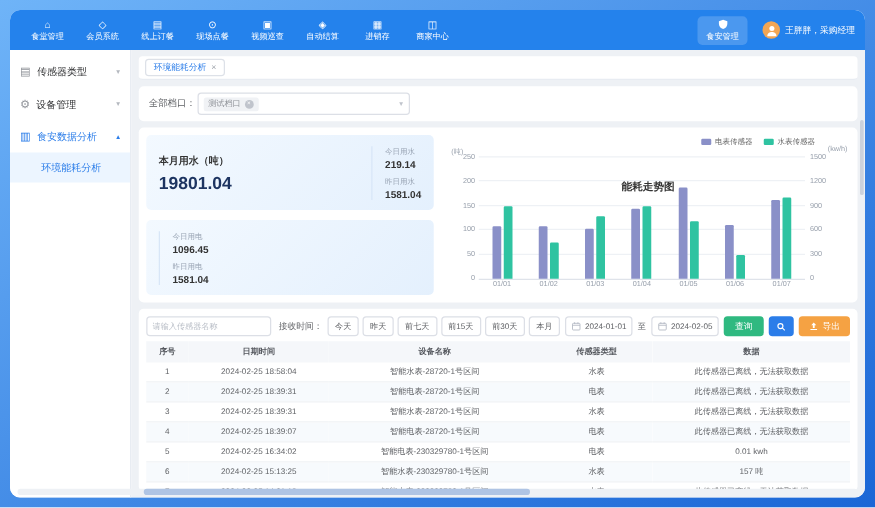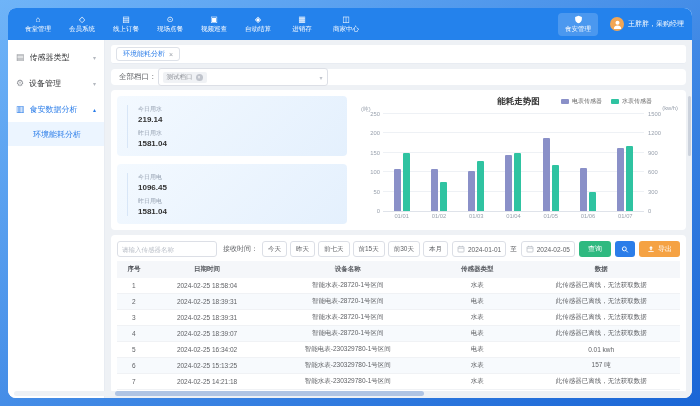--- a/index.html
+++ b/index.html
@@ -32,39 +32,39 @@
   .side-item.active{color:#2b7de9;}
   .side-item.active .gi,.side-item.active .caret{color:#2b7de9;}
   .side-sub{height:24px;padding-left:25px;font-size:8px;color:#2b7de9;display:flex;align-items:center;cursor:pointer;background:#ecf5ff;}
 
   .main{flex:1;background:#eef1f5;padding:5px 6px;display:flex;flex-direction:column;gap:5px;min-width:0;overflow:hidden;}
 
   .tabbar{background:#fff;border-radius:3px;padding:2px 5px;display:flex;align-items:center;flex-shrink:0;border-bottom:1px solid #e8ecf2;}
   .tab-chip{border:1px solid #dde1e8;border-radius:3px;padding:1px 6px;font-size:7px;color:#2b7de9;display:flex;align-items:center;gap:4px;background:#fff;cursor:pointer;}
   .tab-close{color:#9aa0a8;font-size:7px;line-height:7px;cursor:pointer;}
 
-  .filter-card{background:#fff;border-radius:4px;padding:0 8px;display:flex;align-items:center;gap:1px;flex-shrink:0;height:16px;box-sizing:border-box;}
+  .filter-card{background:#fff;border-radius:4px;padding:0 8px;display:flex;align-items:center;gap:1px;flex-shrink:0;height:28px;box-sizing:border-box;}
   .filter-label{font-size:7.5px;color:#606266;white-space:nowrap;}
   .select-box{width:160px;height:16px;border:1px solid #dcdfe6;border-radius:3px;display:flex;align-items:center;padding:0 4px;gap:4px;background:#fff;cursor:pointer;}
   .tag{background:#f0f2f5;border-radius:2px;font-size:6.5px;color:#909399;padding:1px 4px;display:flex;align-items:center;gap:3px;}
   .tag-close{background:#c0c4cc;color:#fff;border-radius:50%;width:7px;height:7px;font-size:5px;line-height:7px;text-align:center;cursor:pointer;}
   .select-caret{margin-left:auto;color:#c0c4cc;font-size:6px;}
 
   .panel{background:#fff;border-radius:4px;}
   .chart-panel{display:flex;padding:6px;gap:10px;height:140px;box-sizing:border-box;flex-shrink:0;}
   .stats{width:230px;display:flex;flex-direction:column;gap:8px;flex-shrink:0;}
   .stat-card{flex:1;background:linear-gradient(135deg,#f3f9ff,#e4f0fd);border-radius:4px;padding:6px 10px;display:flex;align-items:center;justify-content:space-between;box-sizing:border-box;}
   .stat-title{font-size:8px;color:#333;font-weight:bold;white-space:nowrap;}
   .stat-value{font-size:14px;font-weight:bold;color:#1d3461;margin-top:4px;}
   .stat-side{display:flex;flex-direction:column;gap:5px;border-left:1px solid #d8e6f7;padding-left:10px;}
   .ss-lbl{font-size:6px;color:#98a3b3;white-space:nowrap;}
   .ss-val{font-size:8px;color:#333;font-weight:bold;margin-top:1px;}
 
   .chart-area{flex:1;position:relative;min-width:0;}
-  .chart-title{text-align:center;font-size:8.5px;color:#333;font-weight:bold;}
+  .chart-title{text-align:center;font-size:8.5px;color:#333;font-weight:bold;margin-top:36px;}
   .legend{position:absolute;top:1px;right:28px;display:flex;gap:9px;font-size:6px;color:#666;align-items:center;}
   .lg-item{display:flex;align-items:center;cursor:pointer;}
   .sw{width:8px;height:5px;border-radius:1px;display:inline-block;margin-right:3px;}
   .axis-unit{position:absolute;font-size:5.8px;color:#99a1ad;top:9px;}
   .axis-unit.left{left:4px;}
   .axis-unit.right{right:2px;}
   .plot{position:absolute;left:26px;right:36px;top:18px;bottom:12px;border-bottom:1px solid #dfe3ea;}
   .gl{position:absolute;left:0;right:0;border-top:1px solid #eef1f5;}
   .ytick{position:absolute;font-size:5.8px;color:#99a1ad;transform:translateY(50%);white-space:nowrap;}
   .ytick.yl{right:100%;padding-right:3px;}
@@ -196,20 +196,24 @@
               <span>测试档口</span>
               <span class="tag-close">×</span>
             </span>
             <span class="select-caret">▾</span>
           </div>
         </div>
 
         <div class="panel chart-panel">
           <div class="stats">
             <div class="stat-card">
+              <div>
+                <div class="stat-title">本月用水（吨）</div>
+                <div class="stat-value">19801.04</div>
+              </div>
               <div class="stat-side">
                 <div>
                   <div class="ss-lbl">今日用水</div>
                   <div class="ss-val">219.14</div>
                 </div>
                 <div>
                   <div class="ss-lbl">昨日用水</div>
                   <div class="ss-val">1581.04</div>
                 </div>
               </div>

